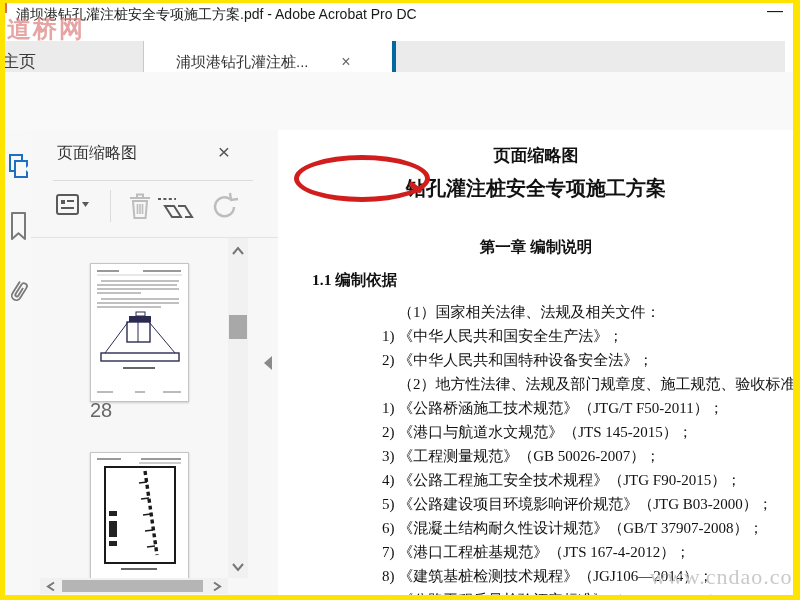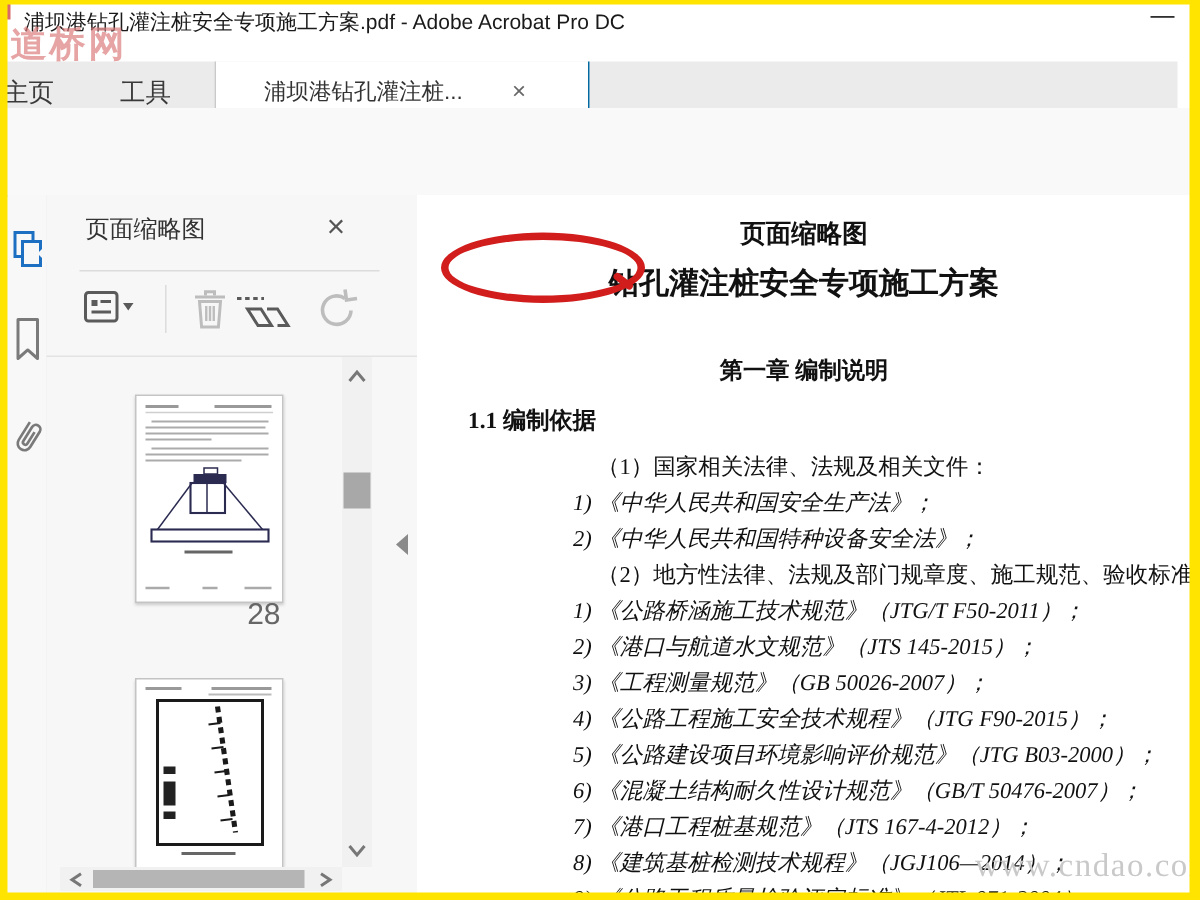--- a/index.html
+++ b/index.html
@@ -10,21 +10,21 @@
   .titlebar{left:0;top:0;width:800px;height:30px;background:#fff;}
   .title-text{left:16px;top:6px;font-size:14px;color:#1a1a1a;white-space:nowrap;}
   .min-btn{left:758px;top:0;width:34px;height:26px;text-align:center;font-size:16px;color:#111;line-height:22px;cursor:default;}
   .wm-tl{left:7px;top:13px;font-size:24px;font-weight:bold;color:rgba(219,125,125,.7);letter-spacing:2px;z-index:40;}
   .corner-mark{left:4px;top:0;width:3px;height:13px;background:#d96a6a;z-index:41;}
   
   .tabbar{left:0;top:41px;width:785px;height:42px;background:#ebebeb;border-bottom:1px solid #d8d8d8;}
   .tab-label{top:0;height:42px;line-height:42px;font-size:17px;color:#3a3a3a;text-align:center;cursor:default;}
   .tab-home{left:-10px;width:58px;}
   .tab-tools{left:62px;width:70px;}
-  .tab-doc{left:143px;top:0;width:224px;height:43px;background:#fff;border-left:1px solid #c9c9c9;border-right:1px solid #0369a1;padding-left:24px;}
+  .tab-doc{left:143px;top:0;width:224px;height:43px;background:#fff;border-left:1px solid #c9c9c9;border-right:4px solid #0369a1;padding-left:24px;}
   .tab-doc-label{left:32px;top:0;width:150px;height:42px;line-height:42px;font-size:15px;color:#333;white-space:nowrap;}
   .tab-doc-close{left:192px;top:11px;width:20px;height:20px;line-height:19px;text-align:center;font-size:16px;color:#666;}
   .partial-circle{left:784px;top:40px;width:22px;height:22px;border:2px solid #8f8f8f;border-radius:50%;background:transparent;}
   
   .toolbar{left:0;top:72px;width:800px;height:58px;background:#f9f9f9;border-bottom:1px solid #cccccc;}
   .tbtn{cursor:pointer;}
   .page-field{left:306px;top:88px;width:42px;height:26px;border:none;border-bottom:1px solid #9a9a9a;background:transparent;font-size:16px;color:#333;padding:0 0 0 10px;outline:none;}
   .page-total{left:352px;top:93px;font-size:16px;color:#444;}
   .red-ellipse{left:294px;top:83px;width:126px;height:37px;border:5px solid #d21d1d;border-radius:50%;z-index:30;}
   .red-tail{left:408px;top:113px;width:15px;height:5px;background:#d21d1d;border-radius:3px;transform:rotate(38deg);z-index:30;}
@@ -34,38 +34,38 @@
   .notch{left:25px;top:161px;width:0;height:0;border-top:8px solid transparent;border-bottom:8px solid transparent;border-right:8px solid #f7f7f7;z-index:5;}
   .sidebar{left:31px;top:130px;width:247px;height:466px;background:#f7f7f7;border-right:5px solid #0f766e;}
   .sb-title{left:26px;top:13px;font-size:16px;color:#333;}
   .sb-close{left:180px;top:9px;width:26px;height:26px;line-height:25px;text-align:center;font-size:21px;color:#555;}
   .sb-hline1{left:22px;top:50px;width:200px;height:1px;background:#dcdcdc;}
   .sb-vsep{left:79px;top:60px;width:1px;height:32px;background:#dcdcdc;}
   .sb-hline2{left:0;top:107px;width:247px;height:1px;background:#e3e3e3;}
   .thumb-page{left:59px;width:97px;background:#fff;border:1px solid #c4c4c4;box-shadow:0 1px 2px rgba(0,0,0,.18);overflow:hidden;}
   .thumb1{top:133px;height:137px;}
   .thumb2{top:322px;height:125px;}
-  .thumb-label{left:59px;top:269px;width:97px;text-align:right;font-size:20px;color:#666;}
+  .thumb-label{left:59px;top:269px;width:97px;text-align:left;font-size:20px;color:#666;}
   .vscroll{left:197px;top:108px;width:20px;height:340px;background:#f1f1f1;}
   .vthumb{left:1px;top:77px;width:18px;height:24px;background:#a8a8a8;}
   .hscroll{left:9px;top:448px;width:188px;height:16px;background:#f1f1f1;}
   .hthumb{left:22px;top:2px;width:141px;height:12px;background:#b5b5b5;}
   .collapse-arrow{left:232px;top:226px;width:10px;height:14px;}
   
   .docarea{left:278px;top:130px;width:516px;height:466px;background:#fff;overflow:hidden;
            font-family:"Liberation Serif","DejaVu Serif",serif;color:#111;}
   .doc-center{left:0;width:516px;text-align:center;font-weight:bold;white-space:nowrap;}
   .doc-title1{top:14px;font-size:17px;}
   .doc-title2{top:45px;font-size:20px;}
   .doc-chapter{top:107px;font-size:15.5px;}
   .doc-section{left:34px;top:140px;font-size:15.5px;font-weight:bold;}
   .doc-lines{left:0;top:170px;width:516px;}
   .doc-line{height:24px;line-height:24px;font-size:15px;white-space:nowrap;}
   .indent-paren{padding-left:120px;}
-  .indent-num{padding-left:104px;font-style:italic;}
+  .indent-num{padding-left:104px;}
   .wm-br{left:372px;top:434px;font-size:22px;color:#c9c9c9;font-family:"Liberation Serif","DejaVu Serif",serif;letter-spacing:1px;z-index:20;}
   
   .frame{background:#ffe400;z-index:100;}
   .frame-top{left:0;top:0;width:800px;height:3px;}
   .frame-left{left:0;top:0;width:5px;height:600px;}
   .frame-right{left:793px;top:0;width:7px;height:600px;}
   .frame-bottom{left:0;top:595px;width:800px;height:5px;}
   svg{display:block;}
 </style>
 </head>
@@ -75,21 +75,20 @@
 
   <div class="abs titlebar">
     <div class="abs title-text">浦坝港钻孔灌注桩安全专项施工方案.pdf - Adobe Acrobat Pro DC</div>
     <div class="abs min-btn">—</div>
   </div>
   <div class="abs corner-mark"></div>
   <div class="abs wm-tl">道桥网</div>
 
   <div class="abs tabbar">
     <div class="abs tab-label tab-home">主页</div>
-    <div class="abs tab-label tab-tools">工具</div>
     <div class="abs tab-doc">
       <div class="abs tab-doc-label">浦坝港钻孔灌注桩...</div>
       <div class="abs tab-doc-close">×</div>
     </div>
     <div class="abs partial-circle"></div>
   </div>
 
   <div class="abs toolbar">
     <svg class="abs tbtn" style="left:6px;top:86px;" width="28" height="30" viewBox="0 0 28 30">
       <circle cx="10" cy="11" r="7" fill="none" stroke="#6d6d6d" stroke-width="2"></circle>
@@ -263,21 +262,21 @@
 
     <div class="doc-line indent-paren">（1）国家相关法律、法规及相关文件：</div>
         <div class="doc-line indent-num">1) 《中华人民共和国安全生产法》；</div>
         <div class="doc-line indent-num">2) 《中华人民共和国特种设备安全法》；</div>
         <div class="doc-line indent-paren">（2）地方性法律、法规及部门规章度、施工规范、验收标准、安全规则等；</div>
         <div class="doc-line indent-num">1) 《公路桥涵施工技术规范》（JTG/T F50-2011）；</div>
         <div class="doc-line indent-num">2) 《港口与航道水文规范》（JTS 145-2015）；</div>
         <div class="doc-line indent-num">3) 《工程测量规范》（GB 50026-2007）；</div>
         <div class="doc-line indent-num">4) 《公路工程施工安全技术规程》（JTG F90-2015）；</div>
         <div class="doc-line indent-num">5) 《公路建设项目环境影响评价规范》（JTG B03-2000）；</div>
-        <div class="doc-line indent-num">6) 《混凝土结构耐久性设计规范》（GB/T 50476-2007）；</div>
+        <div class="doc-line indent-num">6) 《混凝土结构耐久性设计规范》（GB/T 37907-2008）；</div>
         <div class="doc-line indent-num">7) 《港口工程桩基规范》（JTS 167-4-2012）；</div>
         <div class="doc-line indent-num">8) 《建筑基桩检测技术规程》（JGJ106—2014）；</div>
         <div class="doc-line indent-num">9) 《公路工程质量检验评定标准》（JTL 071-2004）；</div>
       </div>
     <div class="abs wm-br">www.cndao.com</div>
   </div>
 
   <div class="abs frame frame-top"></div>
   <div class="abs frame frame-left"></div>
   <div class="abs frame frame-right"></div>

